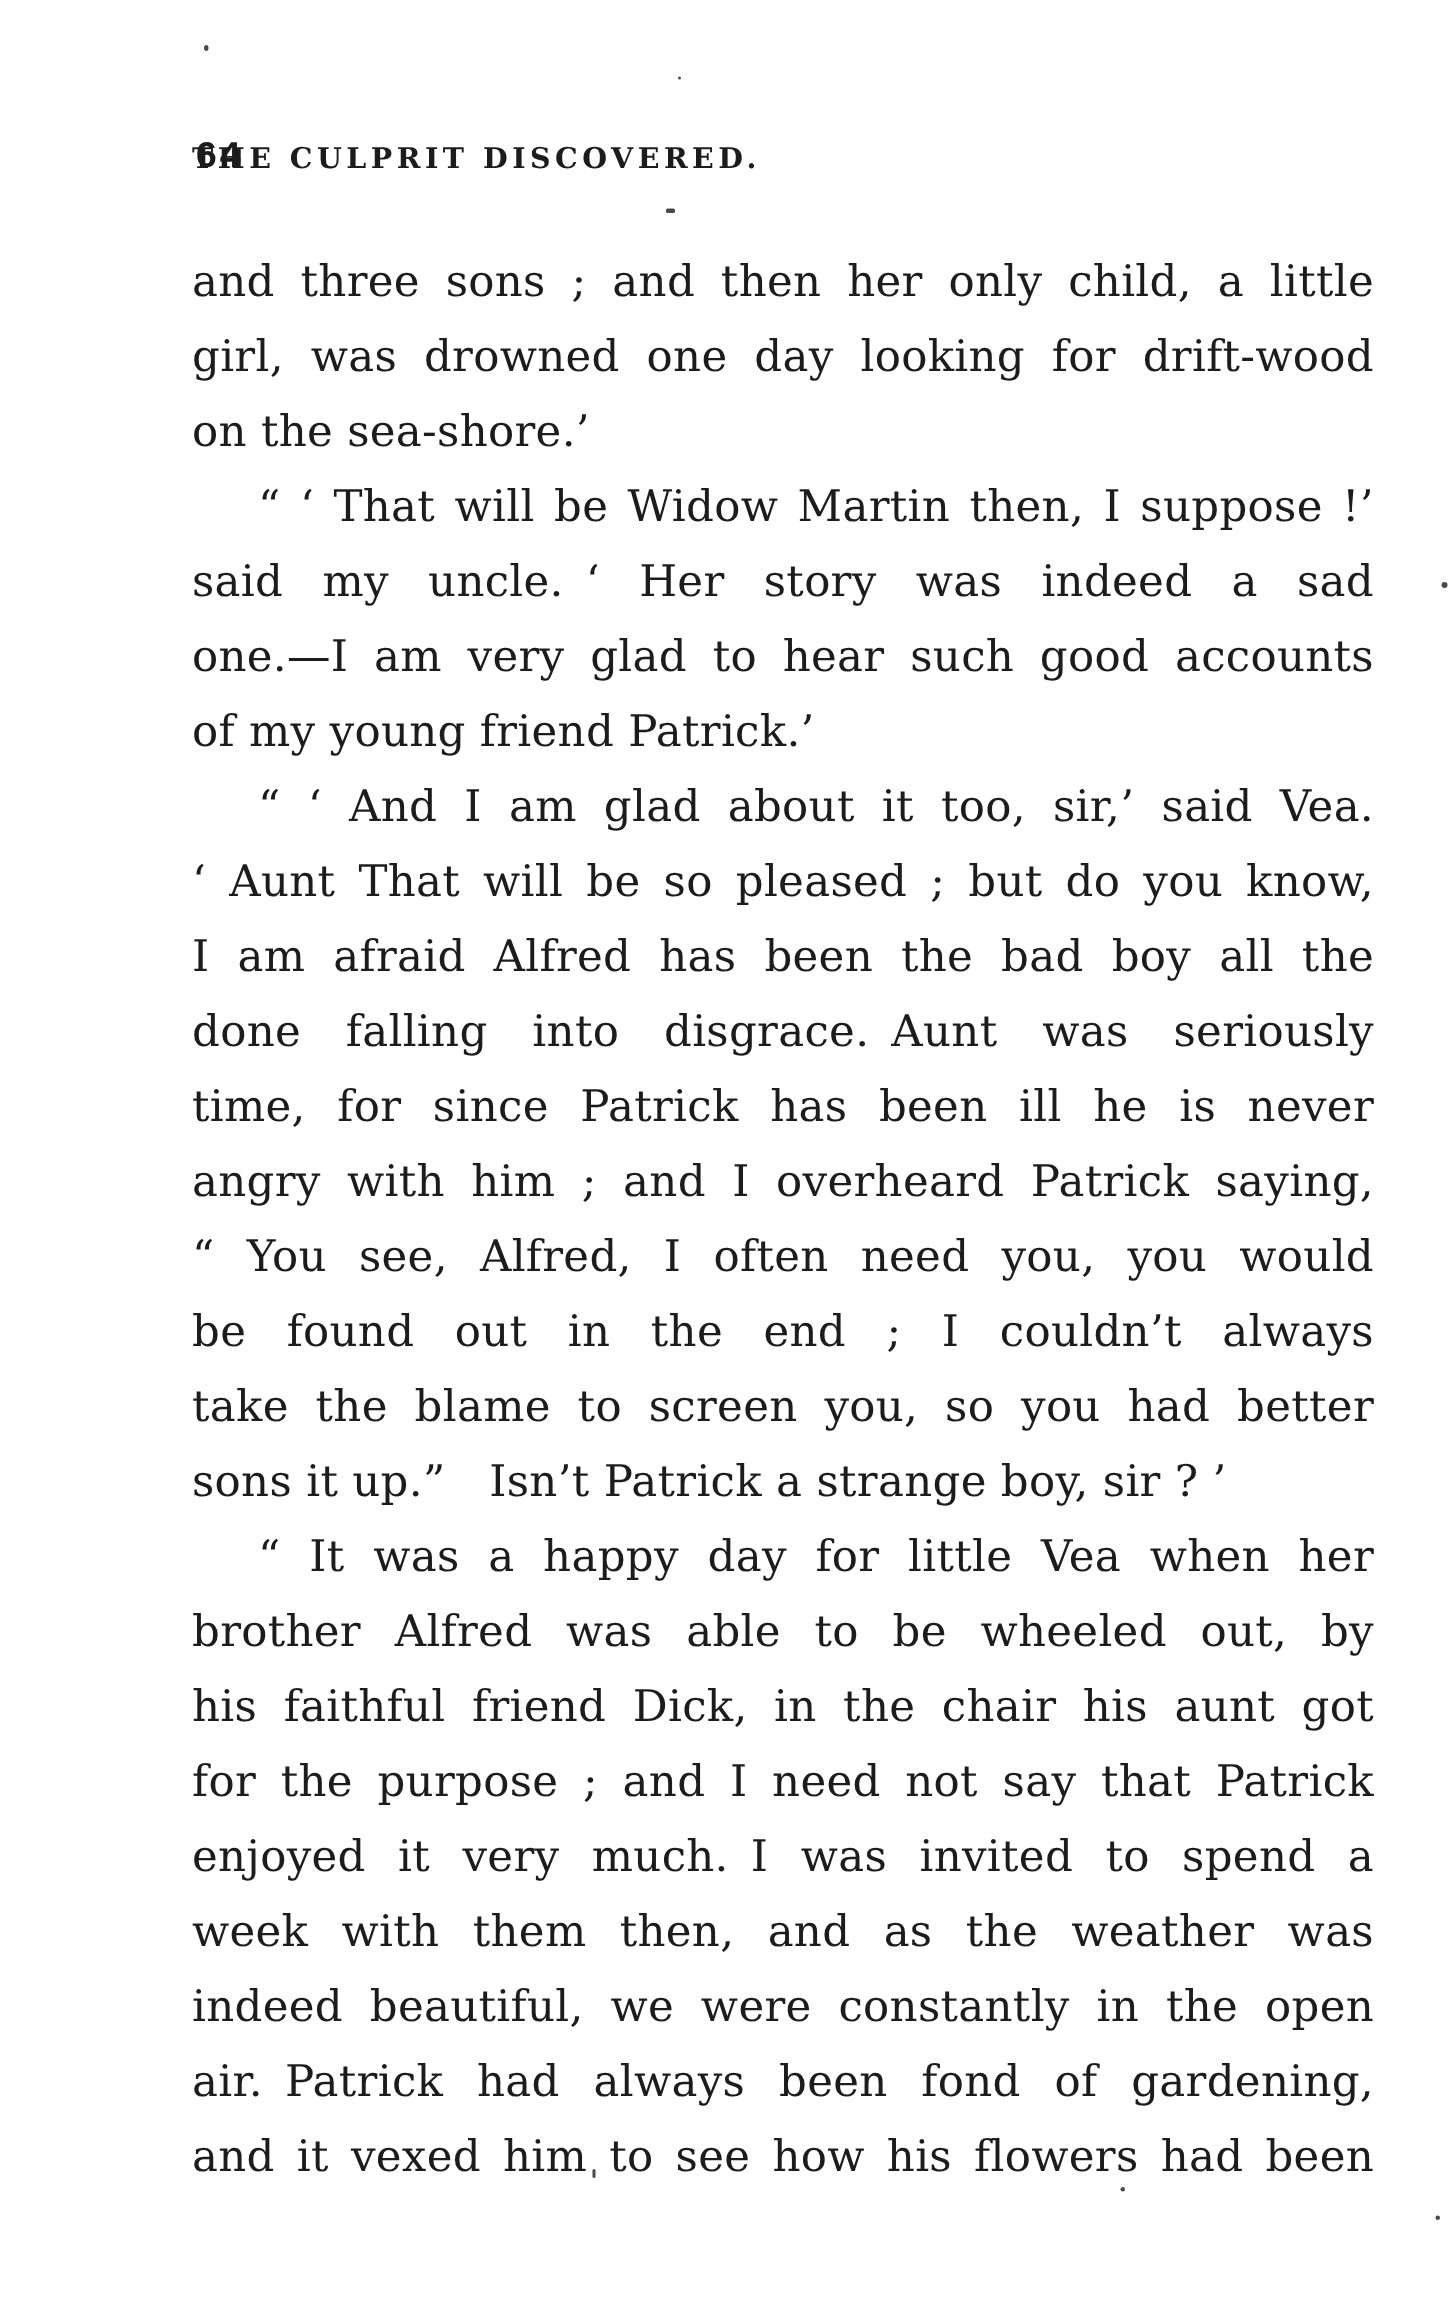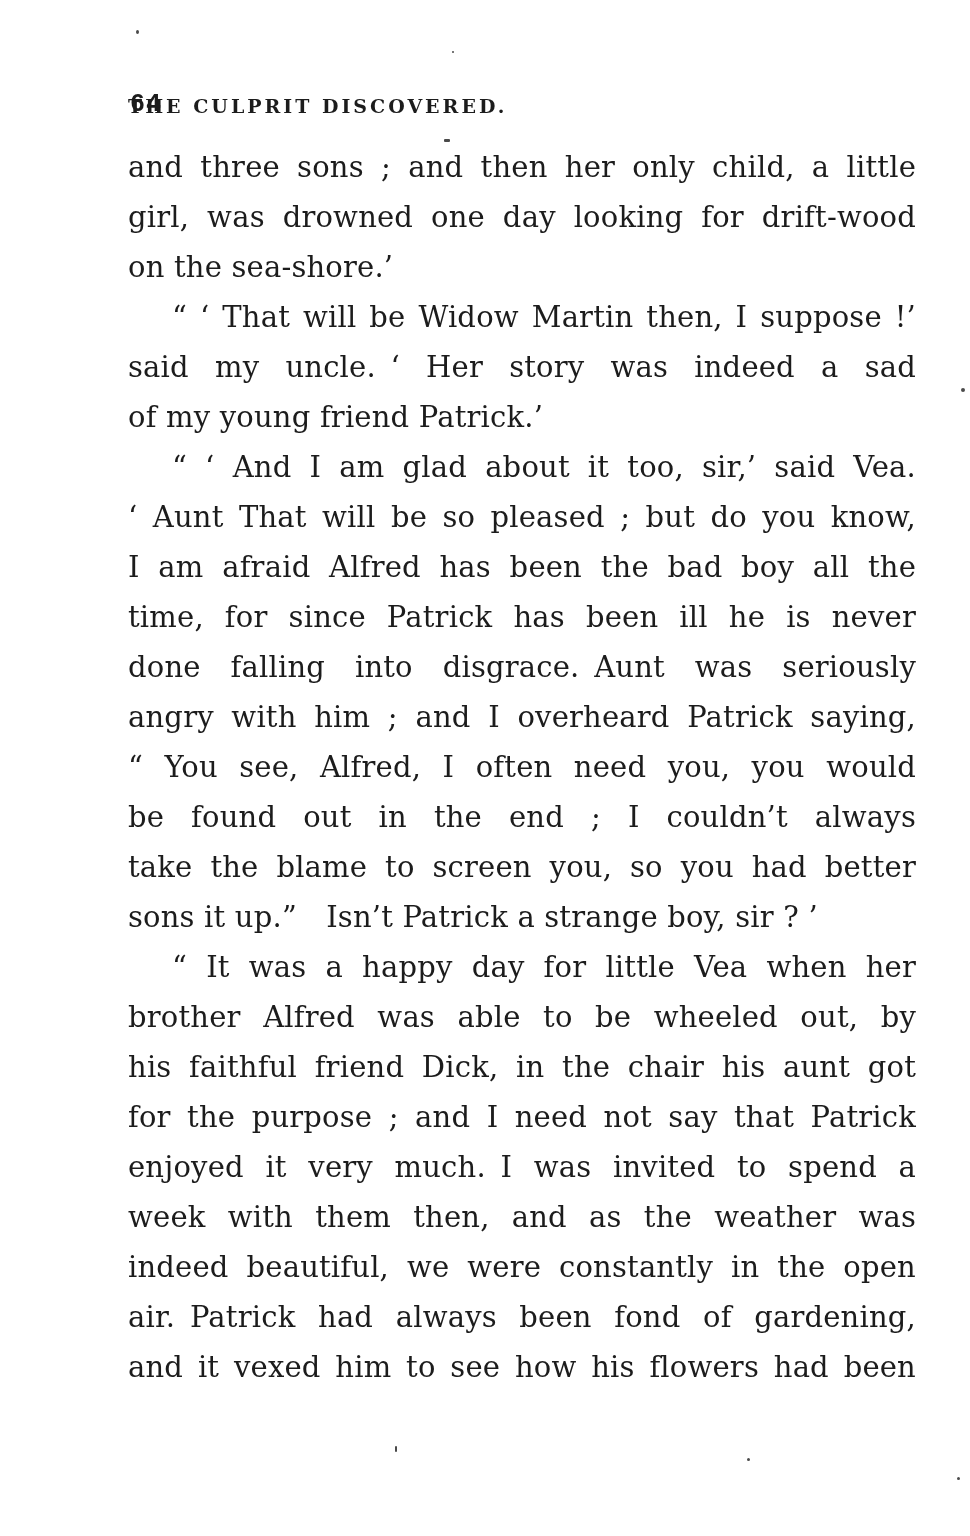--- a/index.html
+++ b/index.html
@@ -37,21 +37,21 @@
   .head-title {
     display: block;
     text-align: left;
     font-size: 19px;
     font-weight: 700;
     letter-spacing: 3px;
     padding-top: 5px;
     white-space: nowrap;
   }
   .body-text {
-    margin-top: 18px;
+    margin-top: 38px;
   }
   .para { margin: 0; }
   .line {
     font-size: 29px;
     line-height: 50px;
     text-align: justify;
     text-align-last: justify;
     letter-spacing: 0.2px;
   }
   .line.last {
@@ -82,29 +82,30 @@
 
     <div class="para">
       <div class="line">and three sons ; and then her only child, a little</div>
       <div class="line">girl, was drowned one day looking for drift-wood</div>
       <div class="line last">on the sea-shore.’</div>
     </div>
 
     <div class="para indent">
       <div class="line">“ ‘ That will be Widow Martin then, I suppose !’</div>
       <div class="line">said my uncle. ‘ Her story was indeed a sad</div>
+      <div class="line">one.—I am very glad to hear such good accounts</div>
       <div class="line last">of my young friend Patrick.’</div>
     </div>
 
     <div class="para indent">
       <div class="line">“ ‘ And I am glad about it too, sir,’ said Vea.</div>
       <div class="line">‘ Aunt That will be so pleased ; but do you know,</div>
       <div class="line">I am afraid Alfred has been the bad boy all the</div>
+      <div class="line">done falling into disgrace. Aunt was seriously</div>
       <div class="line">time, for since Patrick has been ill he is never</div>
-      <div class="line">done falling into disgrace. Aunt was seriously</div>
       <div class="line">angry with him ; and I overheard Patrick saying,</div>
       <div class="line">“ You see, Alfred, I often need you, you would</div>
       <div class="line">be found out in the end ; I couldn’t always</div>
       <div class="line">take the blame to screen you, so you had better</div>
       <div class="line last">sons it up.” Isn’t Patrick a strange boy, sir ? ’</div>
     </div>
 
     <div class="para indent">
       <div class="line">“ It was a happy day for little Vea when her</div>
       <div class="line">brother Alfred was able to be wheeled out, by</div>

